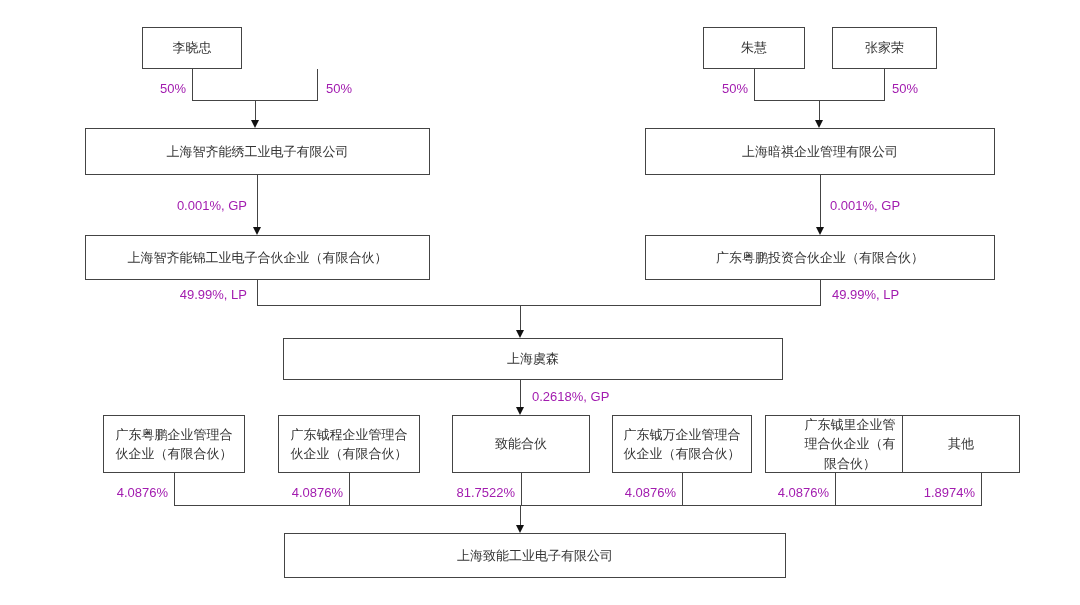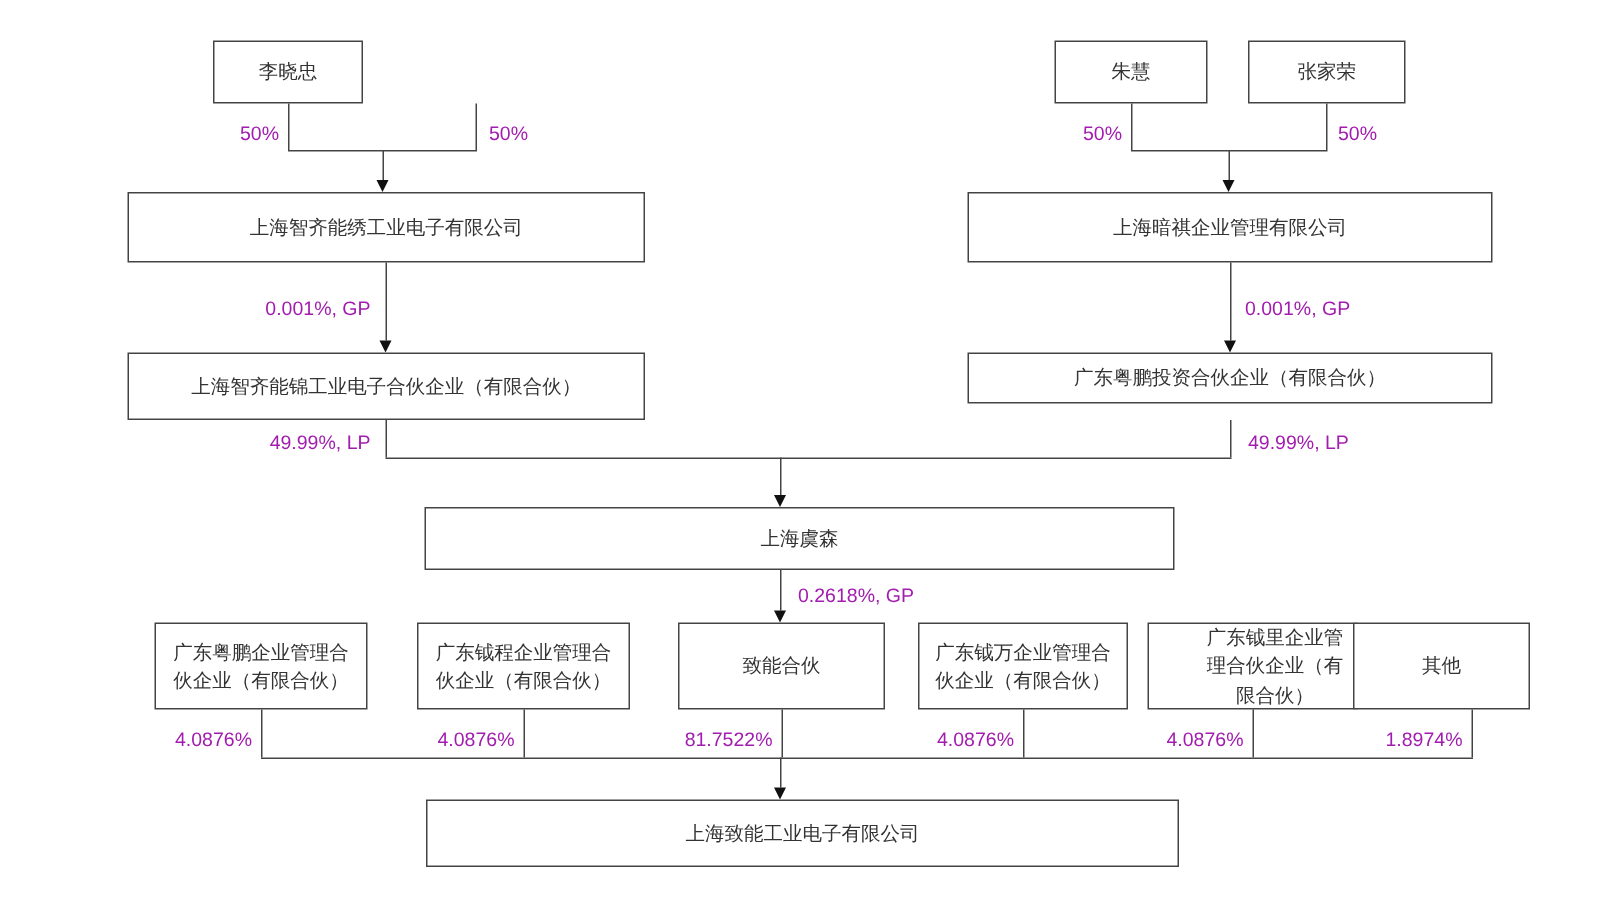--- a/index.html
+++ b/index.html
@@ -59,21 +59,21 @@
   <div class="hline" style="left:754px; top:100px; width:131px;"></div>
   <div class="vline" style="left:819px; top:100px; height:21px;"></div>
   <div class="arrow" style="left:815px; top:120px;"></div>
 
   <div class="box" style="left:645px; top:128px; width:350px; height:47px;">上海暗祺企业管理有限公司</div>
 
   <div class="vline" style="left:820px; top:175px; height:52px;"></div>
   <div class="arrow" style="left:816px; top:227px;"></div>
   <div class="lbl" style="left:830px; top:198px;">0.001%, GP</div>
 
-  <div class="box" style="left:645px; top:235px; width:350px; height:34px;">广东粤鹏投资合伙企业（有限合伙）</div>
+  <div class="box" style="left:645px; top:235px; width:350px; height:45px;">广东粤鹏投资合伙企业（有限合伙）</div>
 
   <div class="vline" style="left:820px; top:280px; height:25px;"></div>
   <div class="lbl" style="left:832px; top:287px;">49.99%, LP</div>
 
   <div class="hline" style="left:257px; top:305px; width:564px;"></div>
   <div class="vline" style="left:520px; top:305px; height:25px;"></div>
   <div class="arrow" style="left:516px; top:330px;"></div>
 
   <div class="box" style="left:283px; top:338px; width:500px; height:42px;">上海虞森</div>
 

